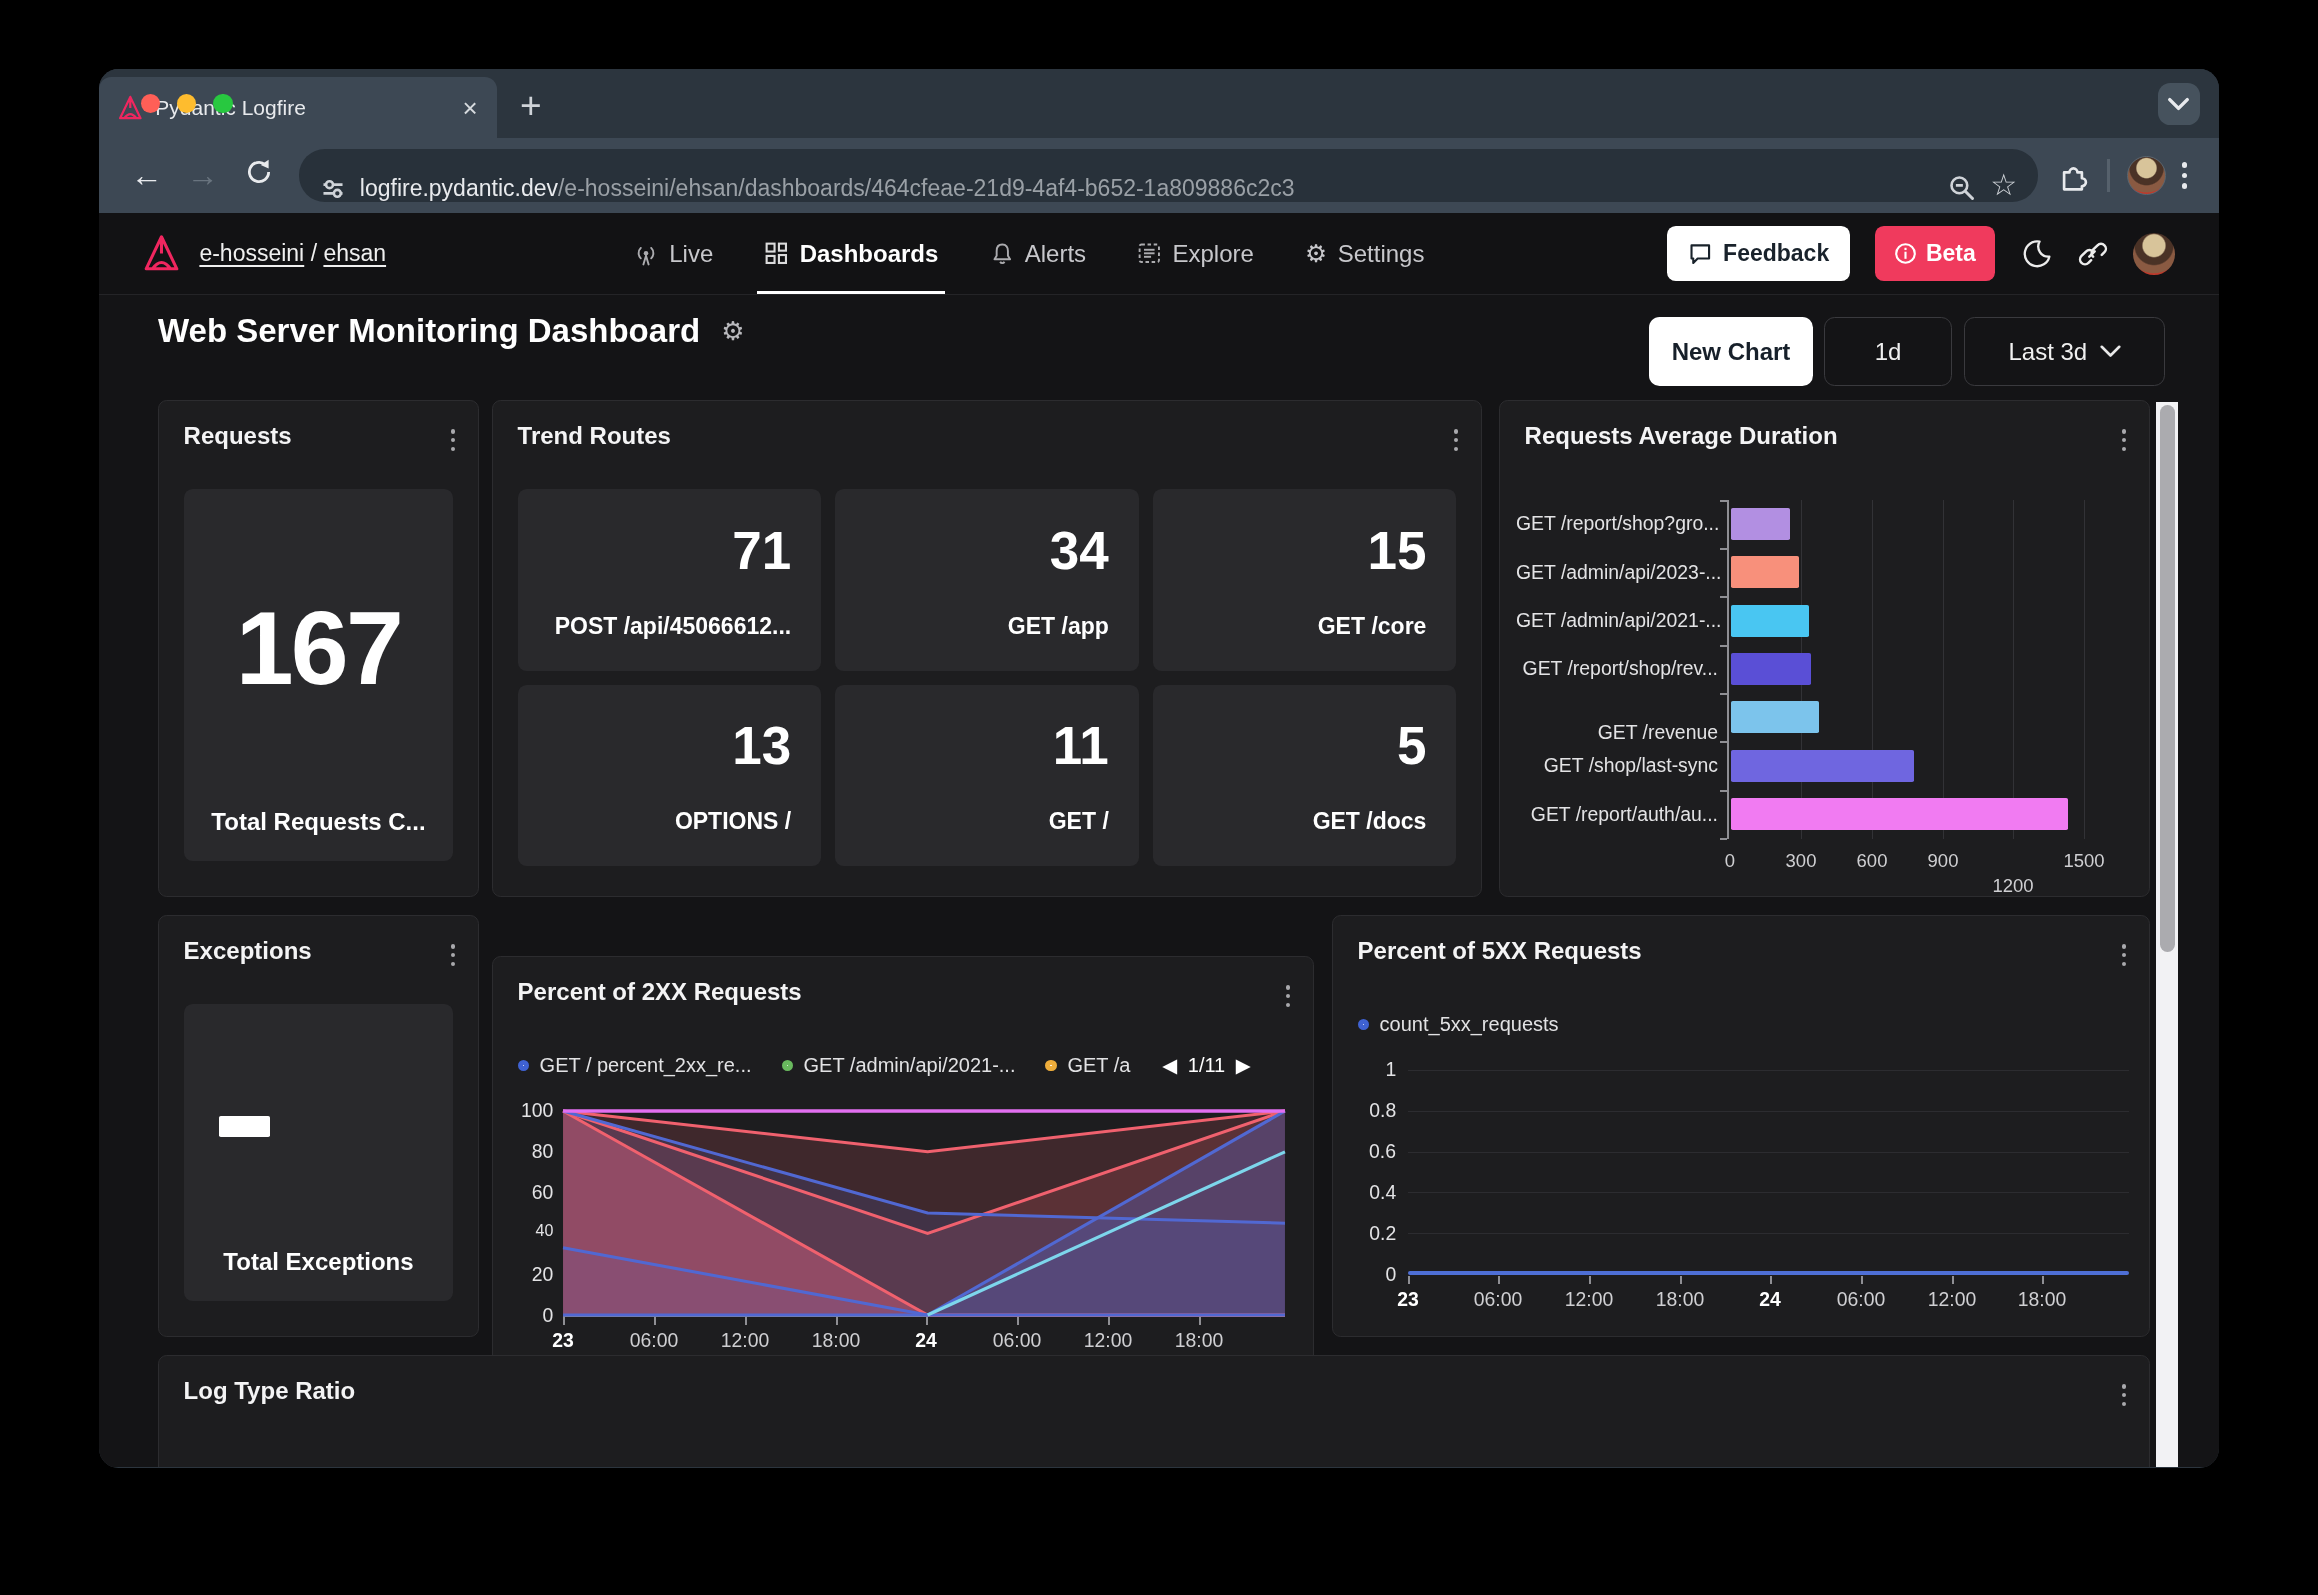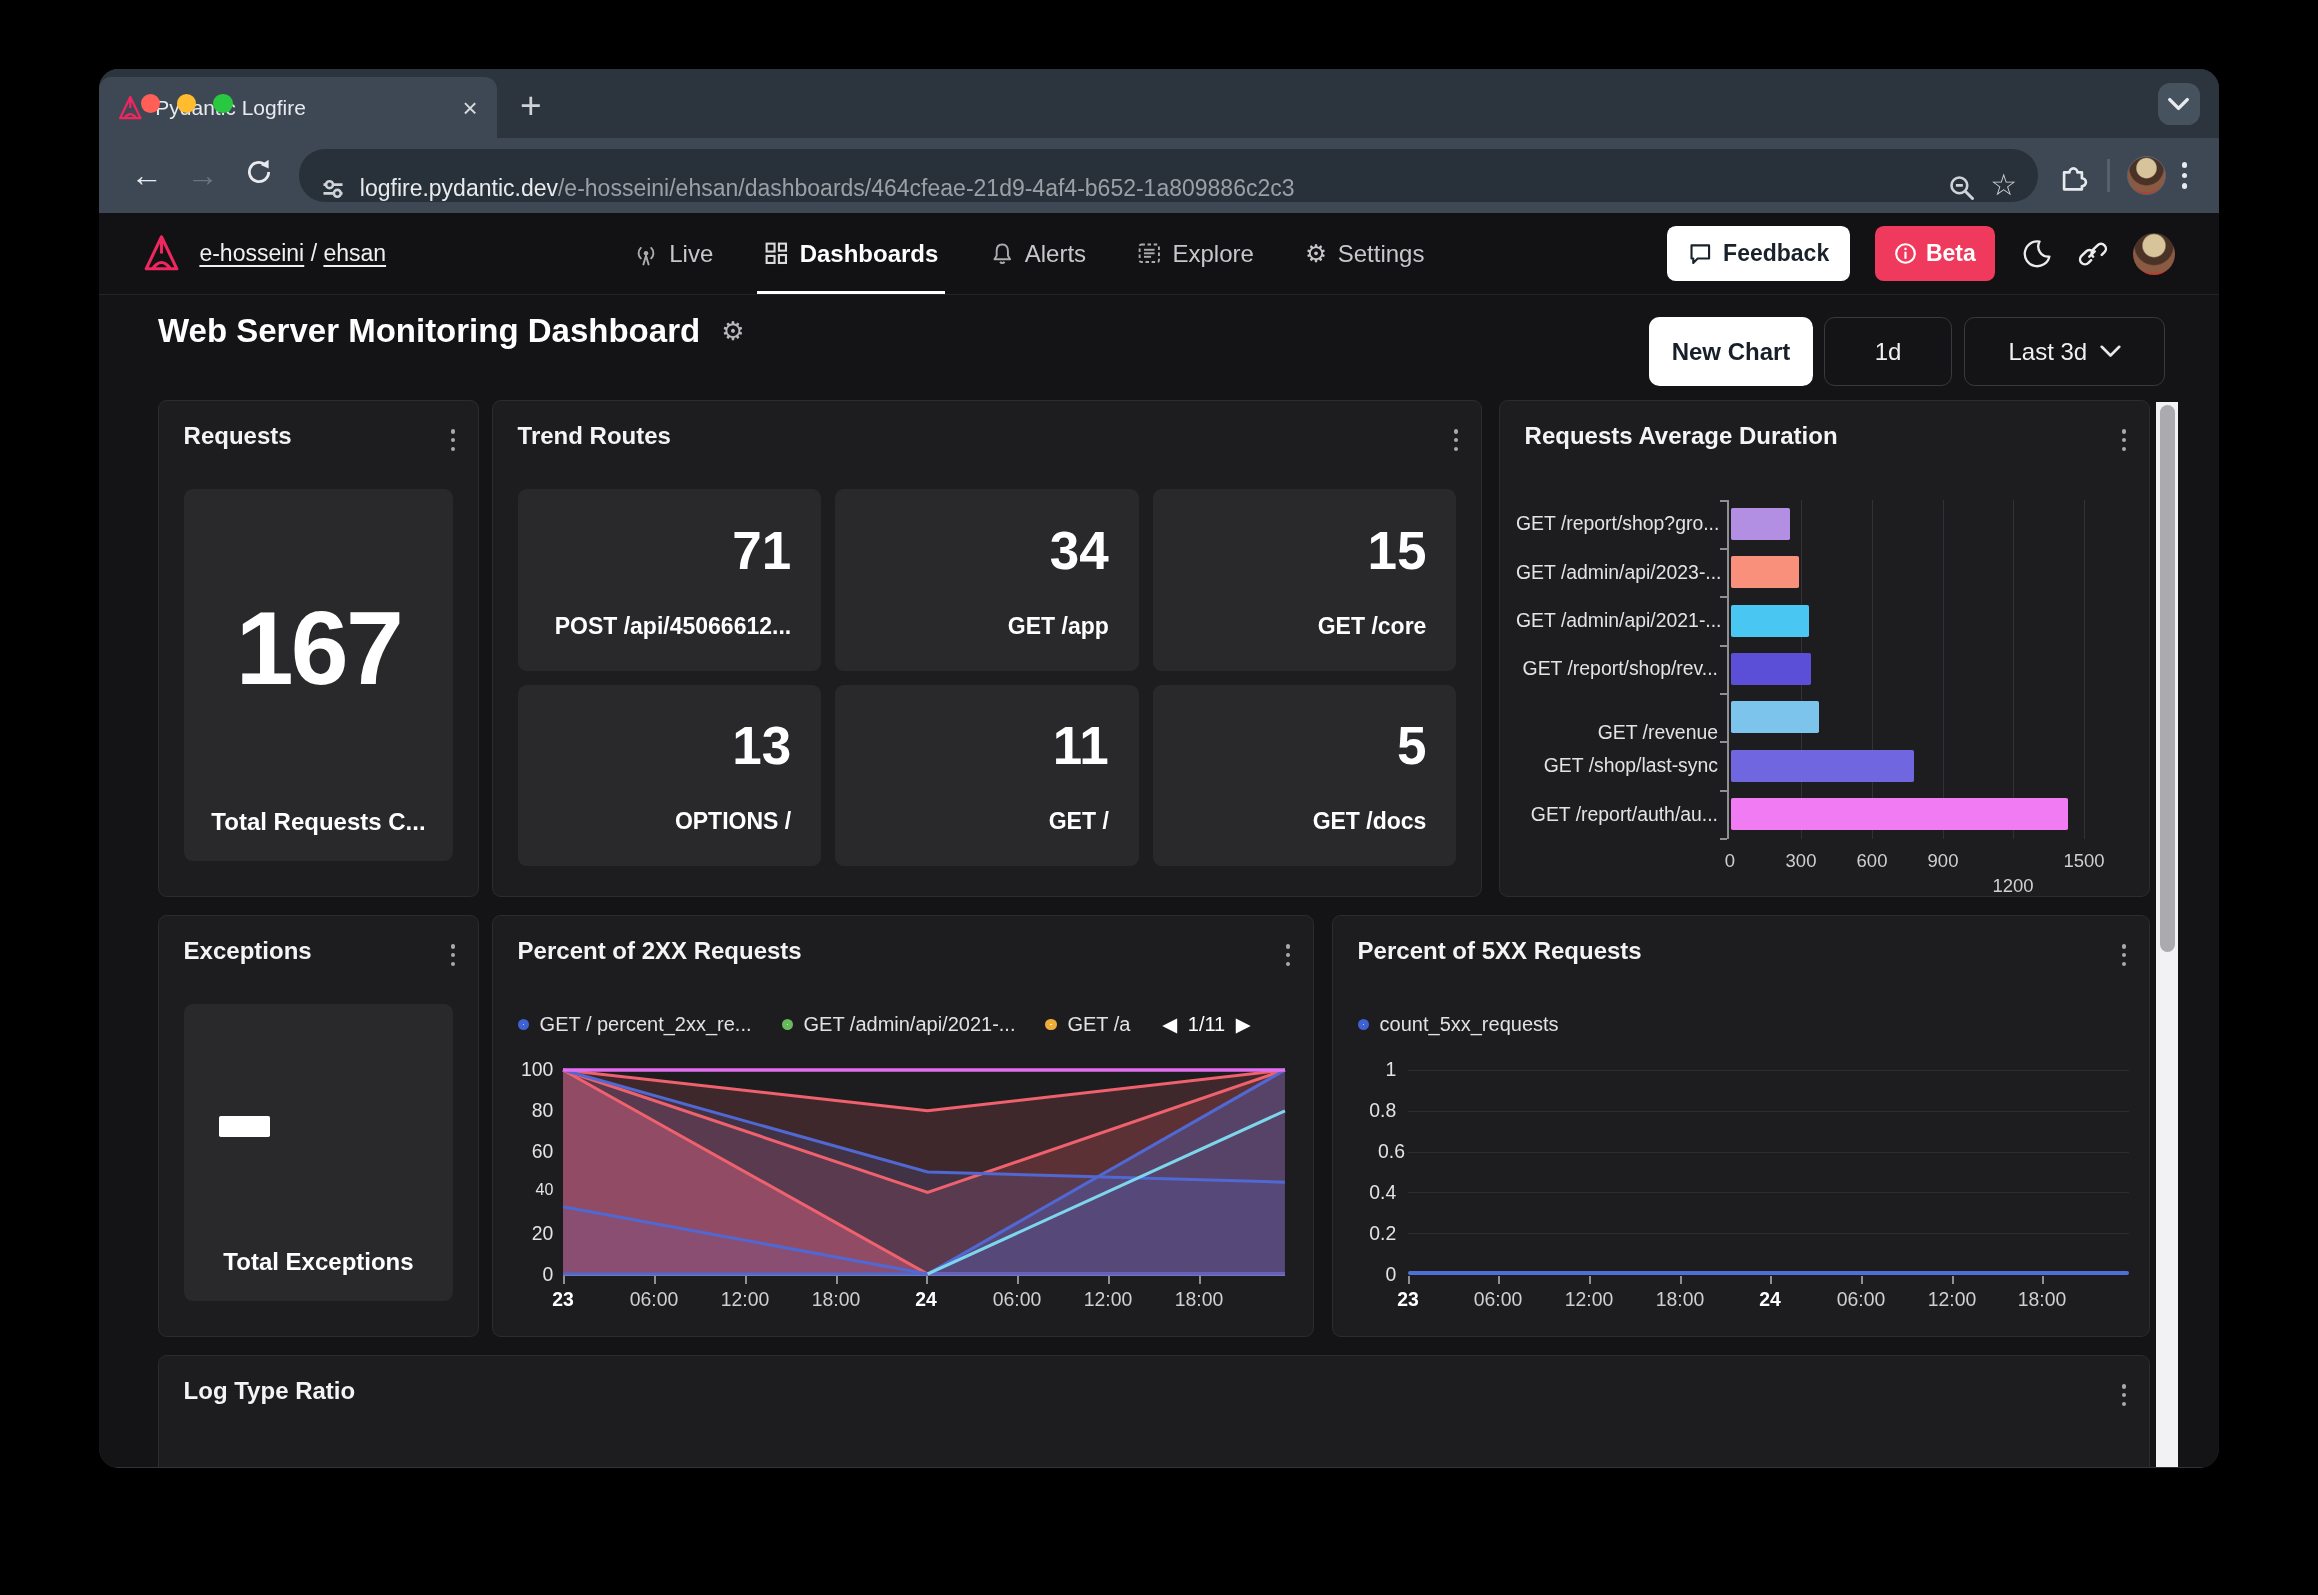--- a/index.html
+++ b/index.html
@@ -368,21 +368,21 @@
             <i></i>
           </div>
         <div class="stat-tile" style="top:88px;bottom:35px;align-items:flex-start;">
           <div style="flex:1;display:flex;align-items:center;padding-left:35px;">
             <div class="null-dash"></div>
           </div>
           <div class="stat-cap" style="align-self:center;">Total Exceptions</div>
         </div>
       </div>
 
-      <div class="panel" id="p2-panel" style="left:393px;top:702px;width:822px;height:422px;">
+      <div class="panel" id="p2-panel" style="left:393px;top:743px;width:822px;height:422px;">
         <div class="ptitle">Percent of 2XX Requests</div>
         <div class="pmenu">
             <i></i>
             <i></i>
             <i></i>
           </div>
         <div class="legend-row" id="p2-legend">
             <div class="leg-item">
               <span class="leg-dot" style="border-color: rgb(63, 98, 210);"></span>
               <span>GET / percent_2xx_re...</span>
@@ -454,21 +454,21 @@
               <span class="leg-dot" style="border-color: rgb(63, 98, 210);"></span>
               <span>count_5xx_requests</span>
             </div>
           </div>
       <div class="axis-label" style="left: 5.3px; top: 347px; width: 58px; text-align: right; font-size: 19.4px;">0</div>
           <div class="gridline-h" style="left: 75px; top: 317px; width: 721px;"></div>
           <div class="axis-label" style="left: 5.3px; top: 306px; width: 58px; text-align: right; font-size: 19.4px;">0.2</div>
           <div class="gridline-h" style="left: 75px; top: 276px; width: 721px;"></div>
           <div class="axis-label" style="left: 5.3px; top: 265px; width: 58px; text-align: right; font-size: 19.4px;">0.4</div>
           <div class="gridline-h" style="left: 75px; top: 236px; width: 721px;"></div>
-          <div class="axis-label" style="left: 14px; top: 224px; width: 58px; text-align: right; font-size: 19.4px;">0.6</div>
+          <div class="axis-label" style="left: 5px; top: 224px; width: 58px; text-align: right; font-size: 19.4px;">0.6</div>
           <div class="gridline-h" style="left: 75px; top: 195px; width: 721px;"></div>
           <div class="axis-label" style="left: 5.3px; top: 183px; width: 58px; text-align: right; font-size: 19.4px;">0.8</div>
           <div class="gridline-h" style="left: 75px; top: 154px; width: 721px;"></div>
           <div class="axis-label" style="left: 5.3px; top: 142px; width: 58px; text-align: right; font-size: 19.4px;">1</div>
           <div class="tickmark" style="left: 75px; top: 360px; width: 1.8px; height: 8px;"></div>
           <div class="tick-label" style="left: 75px; top: 372px; font-size: 19.4px; color: rgb(255, 255, 255); font-weight: 700;">23</div>
           <div class="tickmark" style="left: 165px; top: 360px; width: 1.8px; height: 8px;"></div>
           <div class="tick-label" style="left: 165px; top: 372px; font-size: 19.4px;">06:00</div>
           <div class="tickmark" style="left: 256px; top: 360px; width: 1.8px; height: 8px;"></div>
           <div class="tick-label" style="left: 256px; top: 372px; font-size: 19.4px;">12:00</div>

